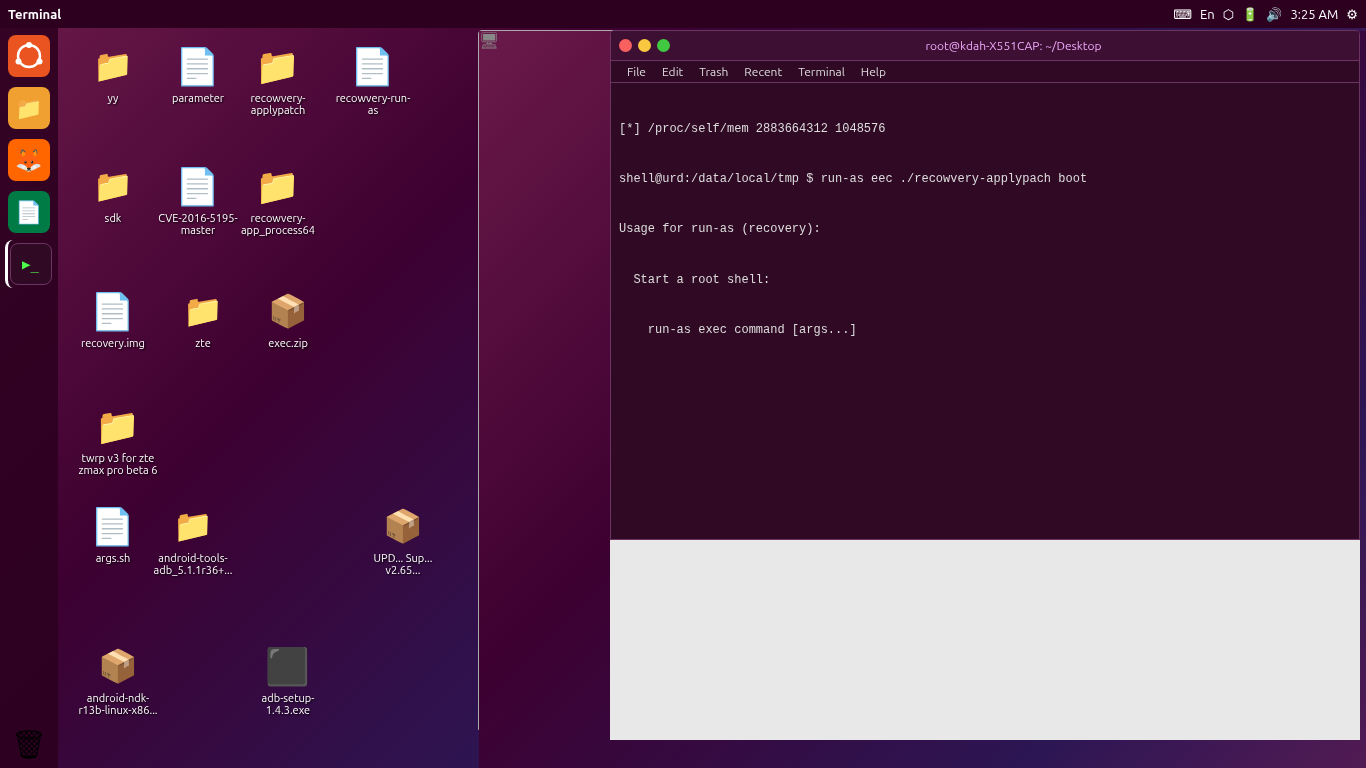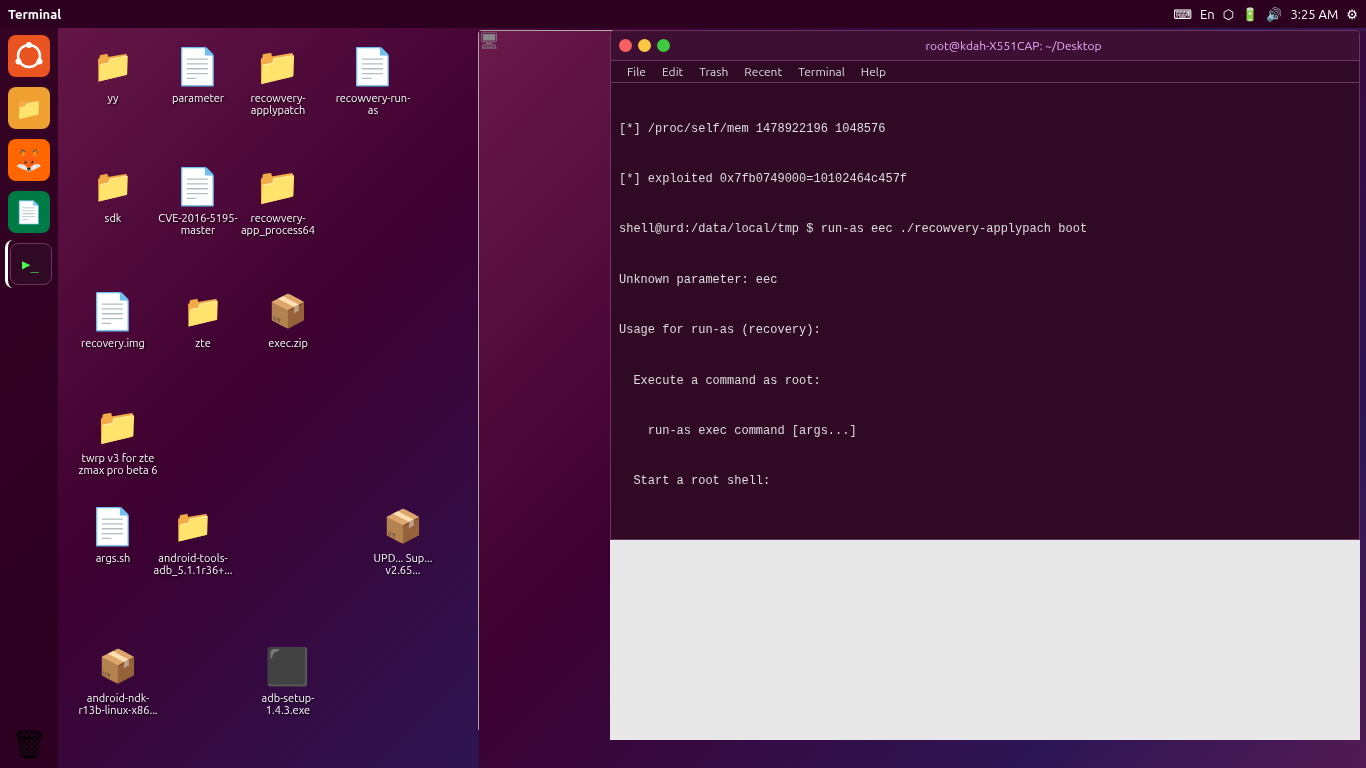--- a/index.html
+++ b/index.html
@@ -533,28 +533,25 @@
   </div>
   <div class="term-menubar">
     <span class="term-menu-item">File</span>
     <span class="term-menu-item">Edit</span>
     <span class="term-menu-item">Trash</span>
     <span class="term-menu-item">Recent</span>
     <span class="term-menu-item">Terminal</span>
     <span class="term-menu-item">Help</span>
   </div>
   <div class="term-body">
-    <span class="term-line">[*] /proc/self/mem 1478922196 1048576</span>
-    <span class="term-line">[*] exploited 0x7fb0749000=10102464c457f</span>
+    <span class="term-line">[*] /proc/self/mem 2883664312 1048576</span>
     <span class="term-line">shell@urd:/data/local/tmp $ run-as eec ./recowvery-applypach boot</span>
-    <span class="term-line">Unknown parameter: eec</span>
     <span class="term-line">Usage for run-as (recovery):</span>
-    <span class="term-line">  Execute a command as root:</span>
+    <span class="term-line">  Start a root shell:</span>
     <span class="term-line">    run-as exec command [args...]</span>
-    <span class="term-line">  Start a root shell:</span>
     
     
     
     
     
     
     
     
     
     

